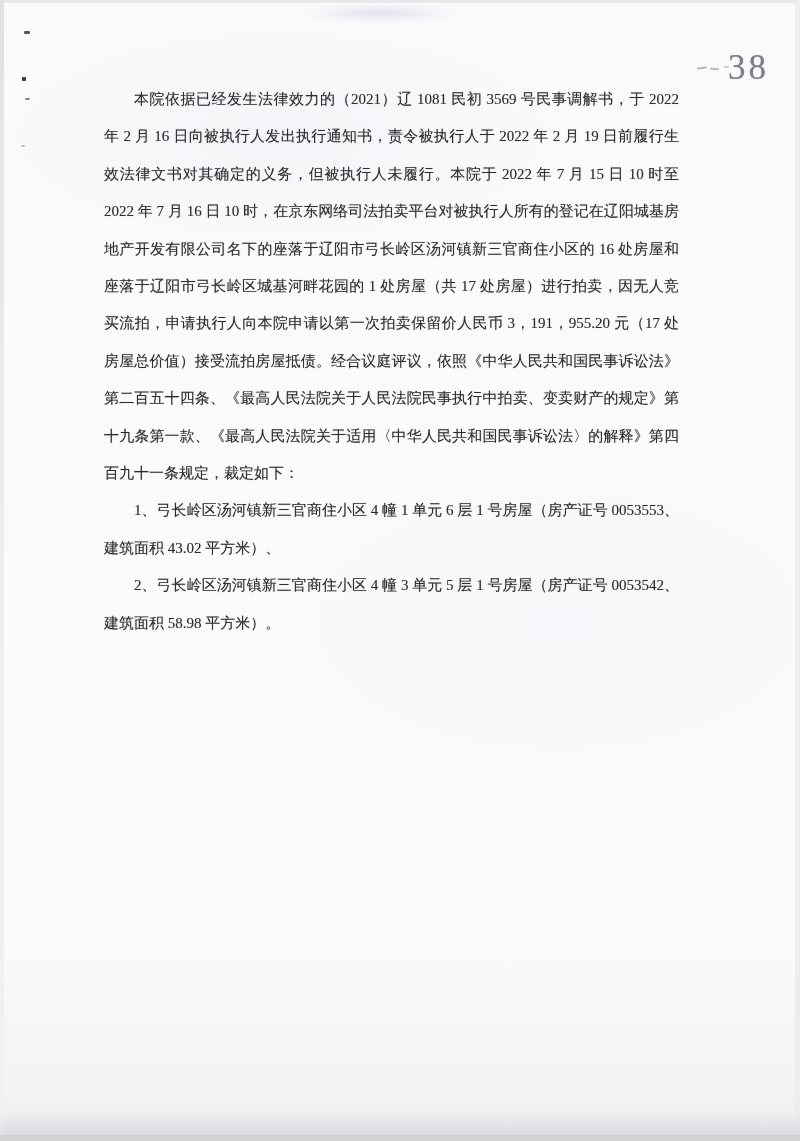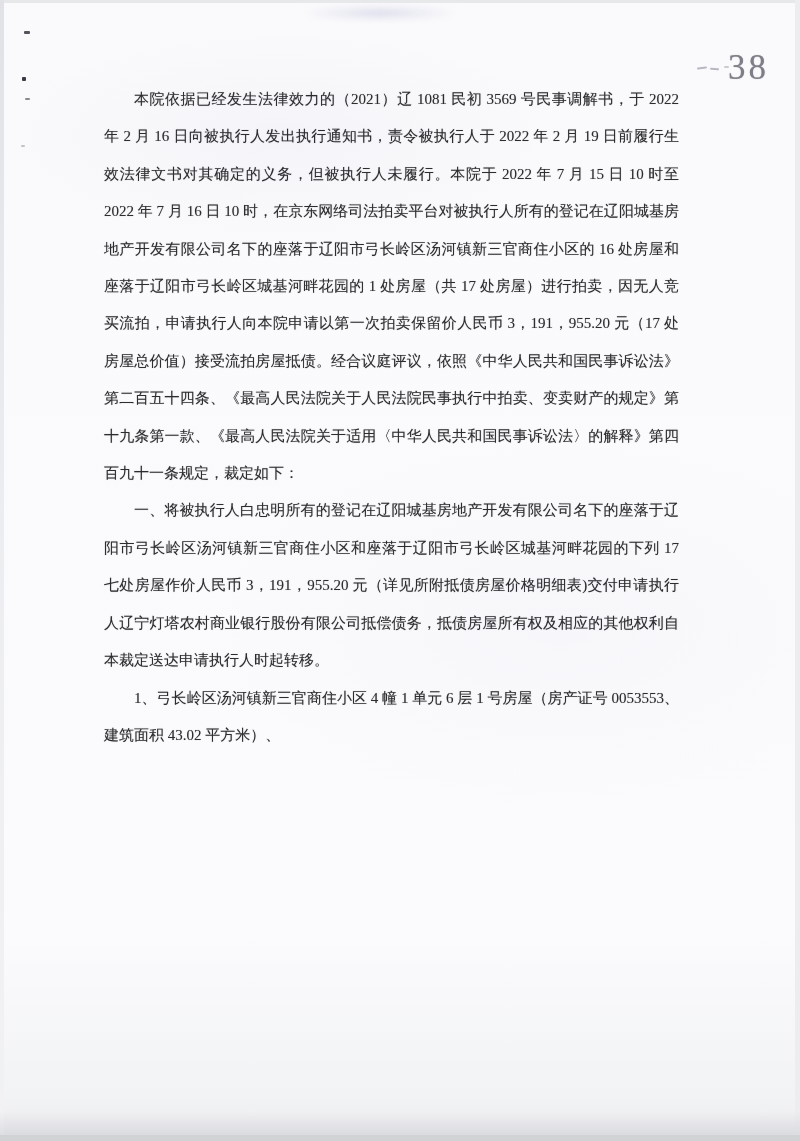--- a/index.html
+++ b/index.html
@@ -99,22 +99,22 @@
   <div class="pen-marks">
     <span class="dash dash-a"></span>
     <span class="dash dash-b"></span>
     <span class="dash dash-c"></span>
   </div>
 
   <div class="page-number">38</div>
 
   <div class="doc-body">
     <p>本院依据已经发生法律效力的（2021）辽 1081 民初 3569 号民事调解书，于 2022 年 2 月 16 日向被执行人发出执行通知书，责令被执行人于 2022 年 2 月 19 日前履行生效法律文书对其确定的义务，但被执行人未履行。本院于 2022 年 7 月 15 日 10 时至 2022 年 7 月 16 日 10 时，在京东网络司法拍卖平台对被执行人所有的登记在辽阳城基房地产开发有限公司名下的座落于辽阳市弓长岭区汤河镇新三官商住小区的 16 处房屋和座落于辽阳市弓长岭区城基河畔花园的 1 处房屋（共 17 处房屋）进行拍卖，因无人竞买流拍，申请执行人向本院申请以第一次拍卖保留价人民币 3，191，955.20 元（17 处房屋总价值）接受流拍房屋抵债。经合议庭评议，依照《中华人民共和国民事诉讼法》第二百五十四条、《最高人民法院关于人民法院民事执行中拍卖、变卖财产的规定》第十九条第一款、《最高人民法院关于适用〈中华人民共和国民事诉讼法〉的解释》第四百九十一条规定，裁定如下：</p>
-    <p>一、将被执行人白忠明所有的登记在辽阳城基房地产开发有限公司名下的座落于辽阳市弓长岭区汤河镇新三官商住小区和座落于辽阳市弓长岭区城基河畔花园的下列 17 七处房屋作价人民币 3，191，955.20 元（详见所附抵债房屋价格明细表)交付申请执行人辽宁灯塔农村商业银行股份有限公司抵偿债务，抵债房屋所有权及相应的其他权利自本裁定送达申请执行人时起转移。</p>
     <p>1、弓长岭区汤河镇新三官商住小区 4 幢 1 单元 6 层 1 号房屋（房产证号 0053553、建筑面积 43.02 平方米）、</p>
+    <p>2、弓长岭区汤河镇新三官商住小区 4 幢 3 单元 5 层 1 号房屋（房产证号 0053542、建筑面积 58.98 平方米）。</p>
   </div>
 
   <div class="edge-top"></div>
   <div class="edge-left"></div>
   <div class="edge-right"></div>
   <div class="edge-bottom-shadow"></div>
   <div class="edge-bottom"></div>
 
 </div>
 

